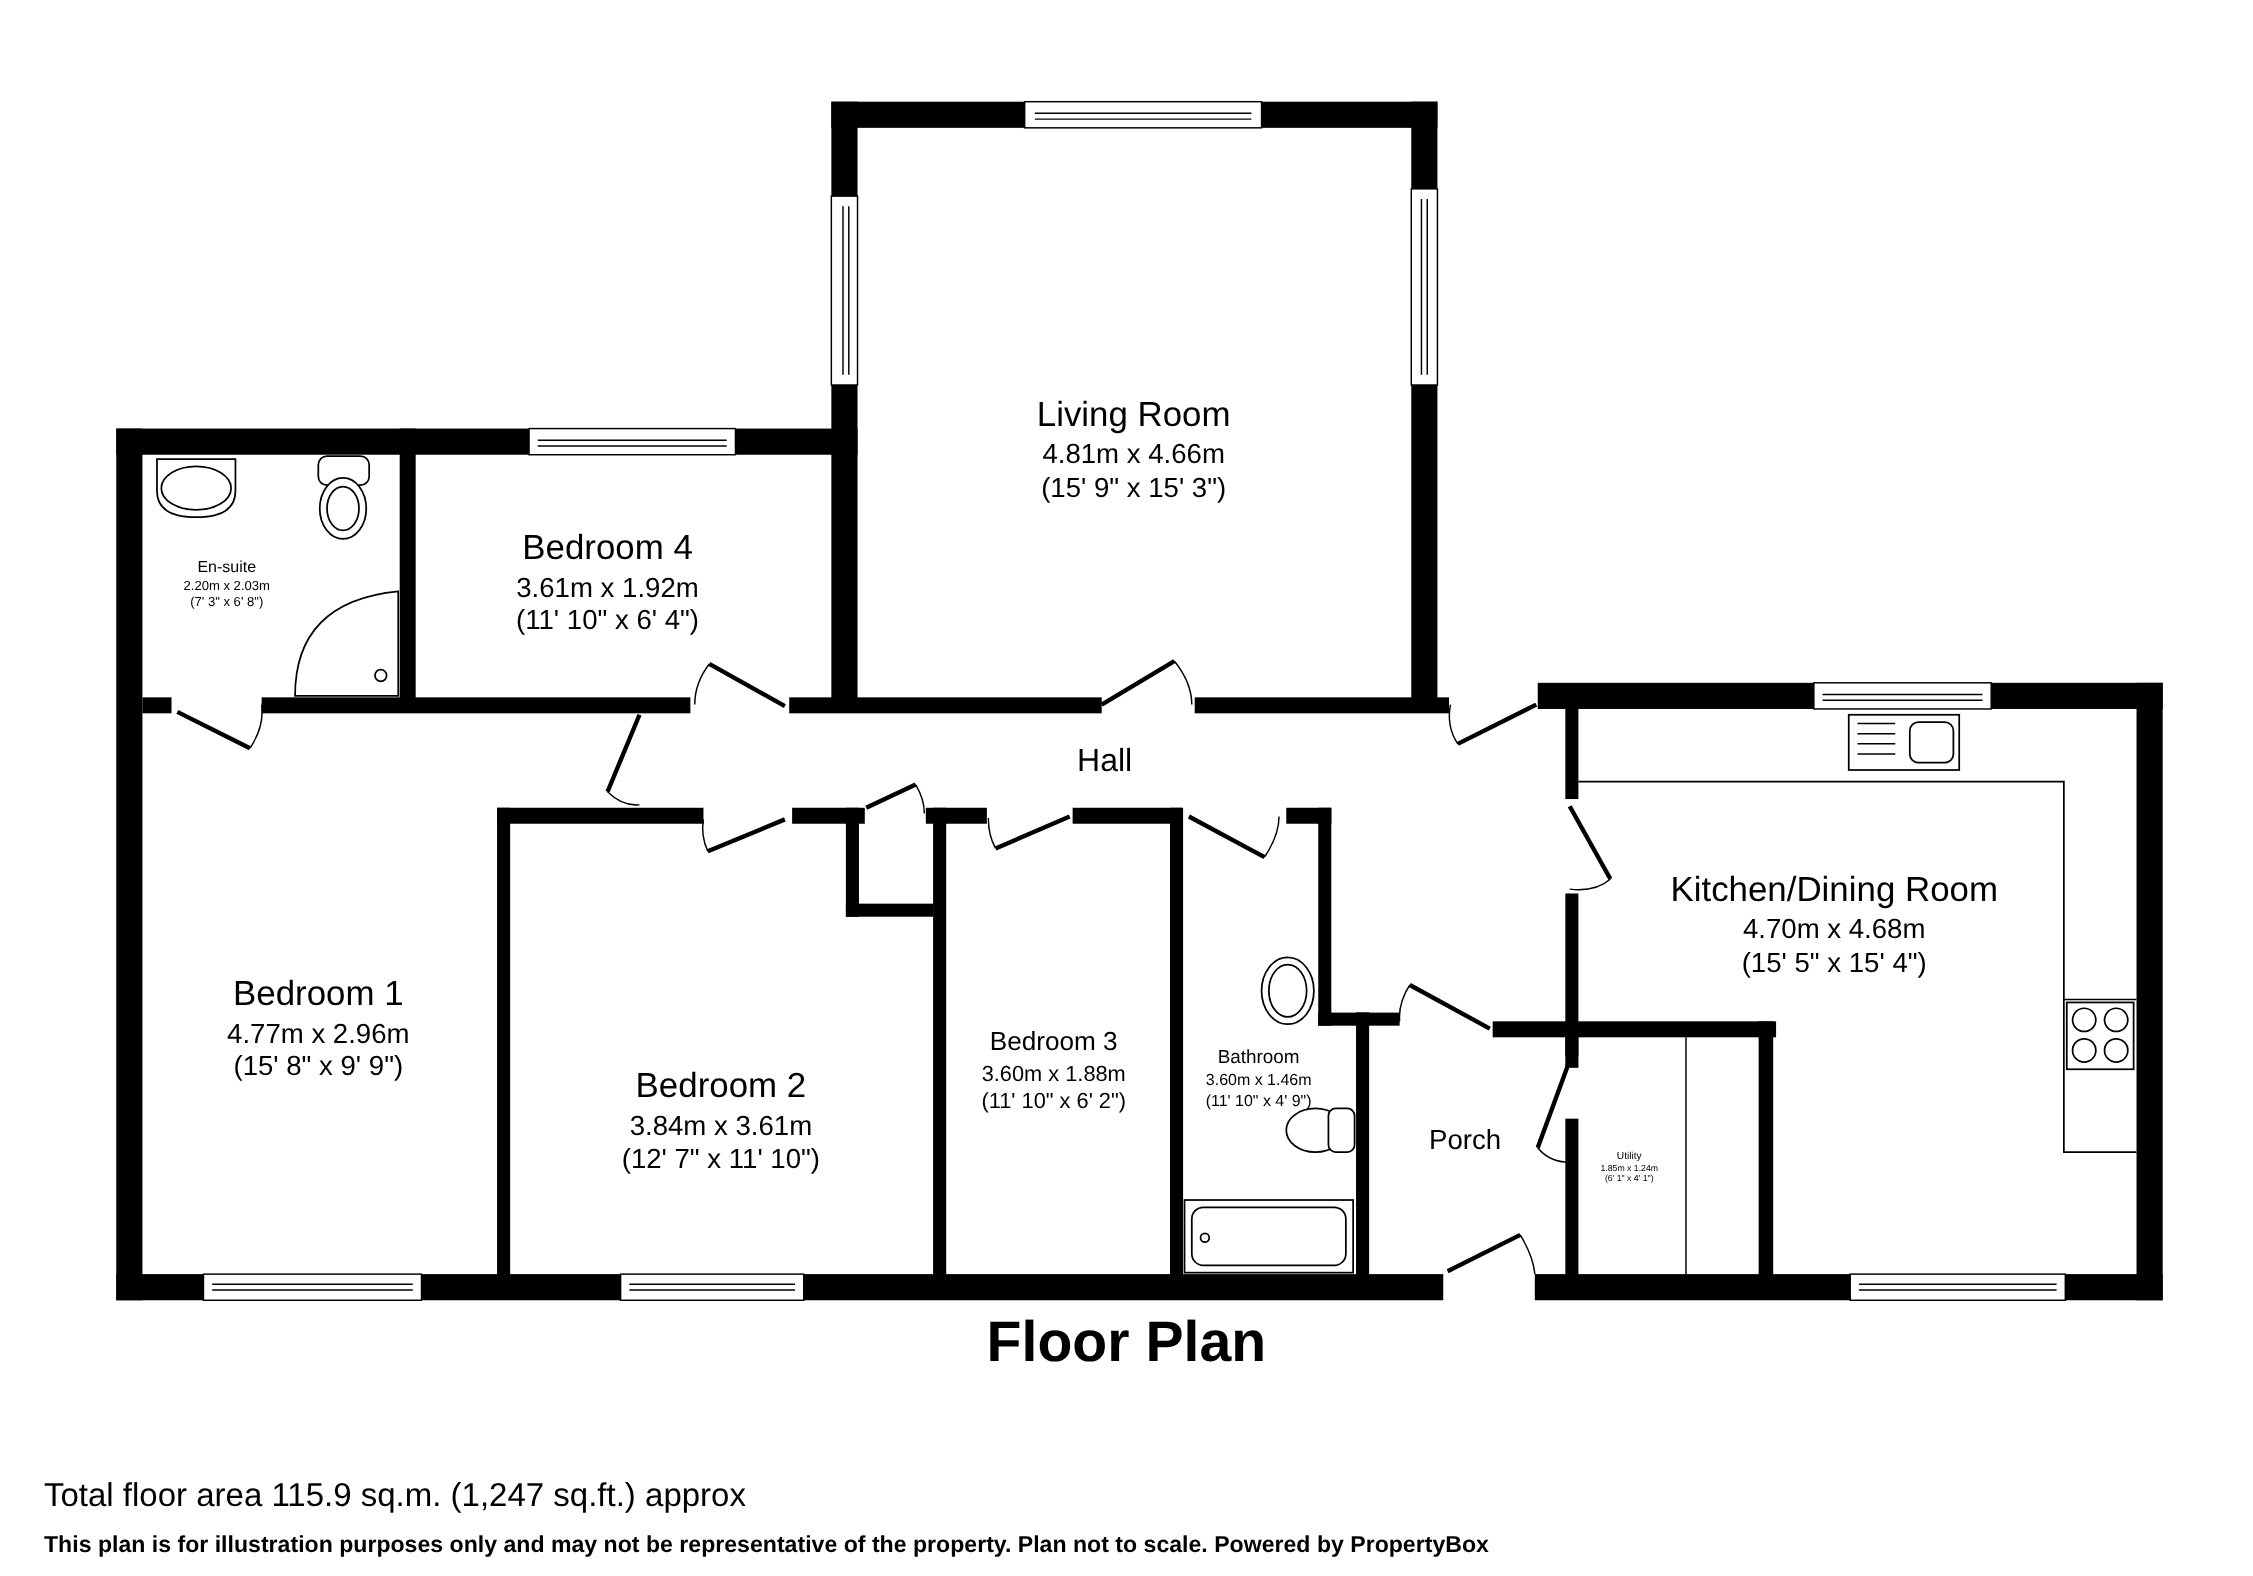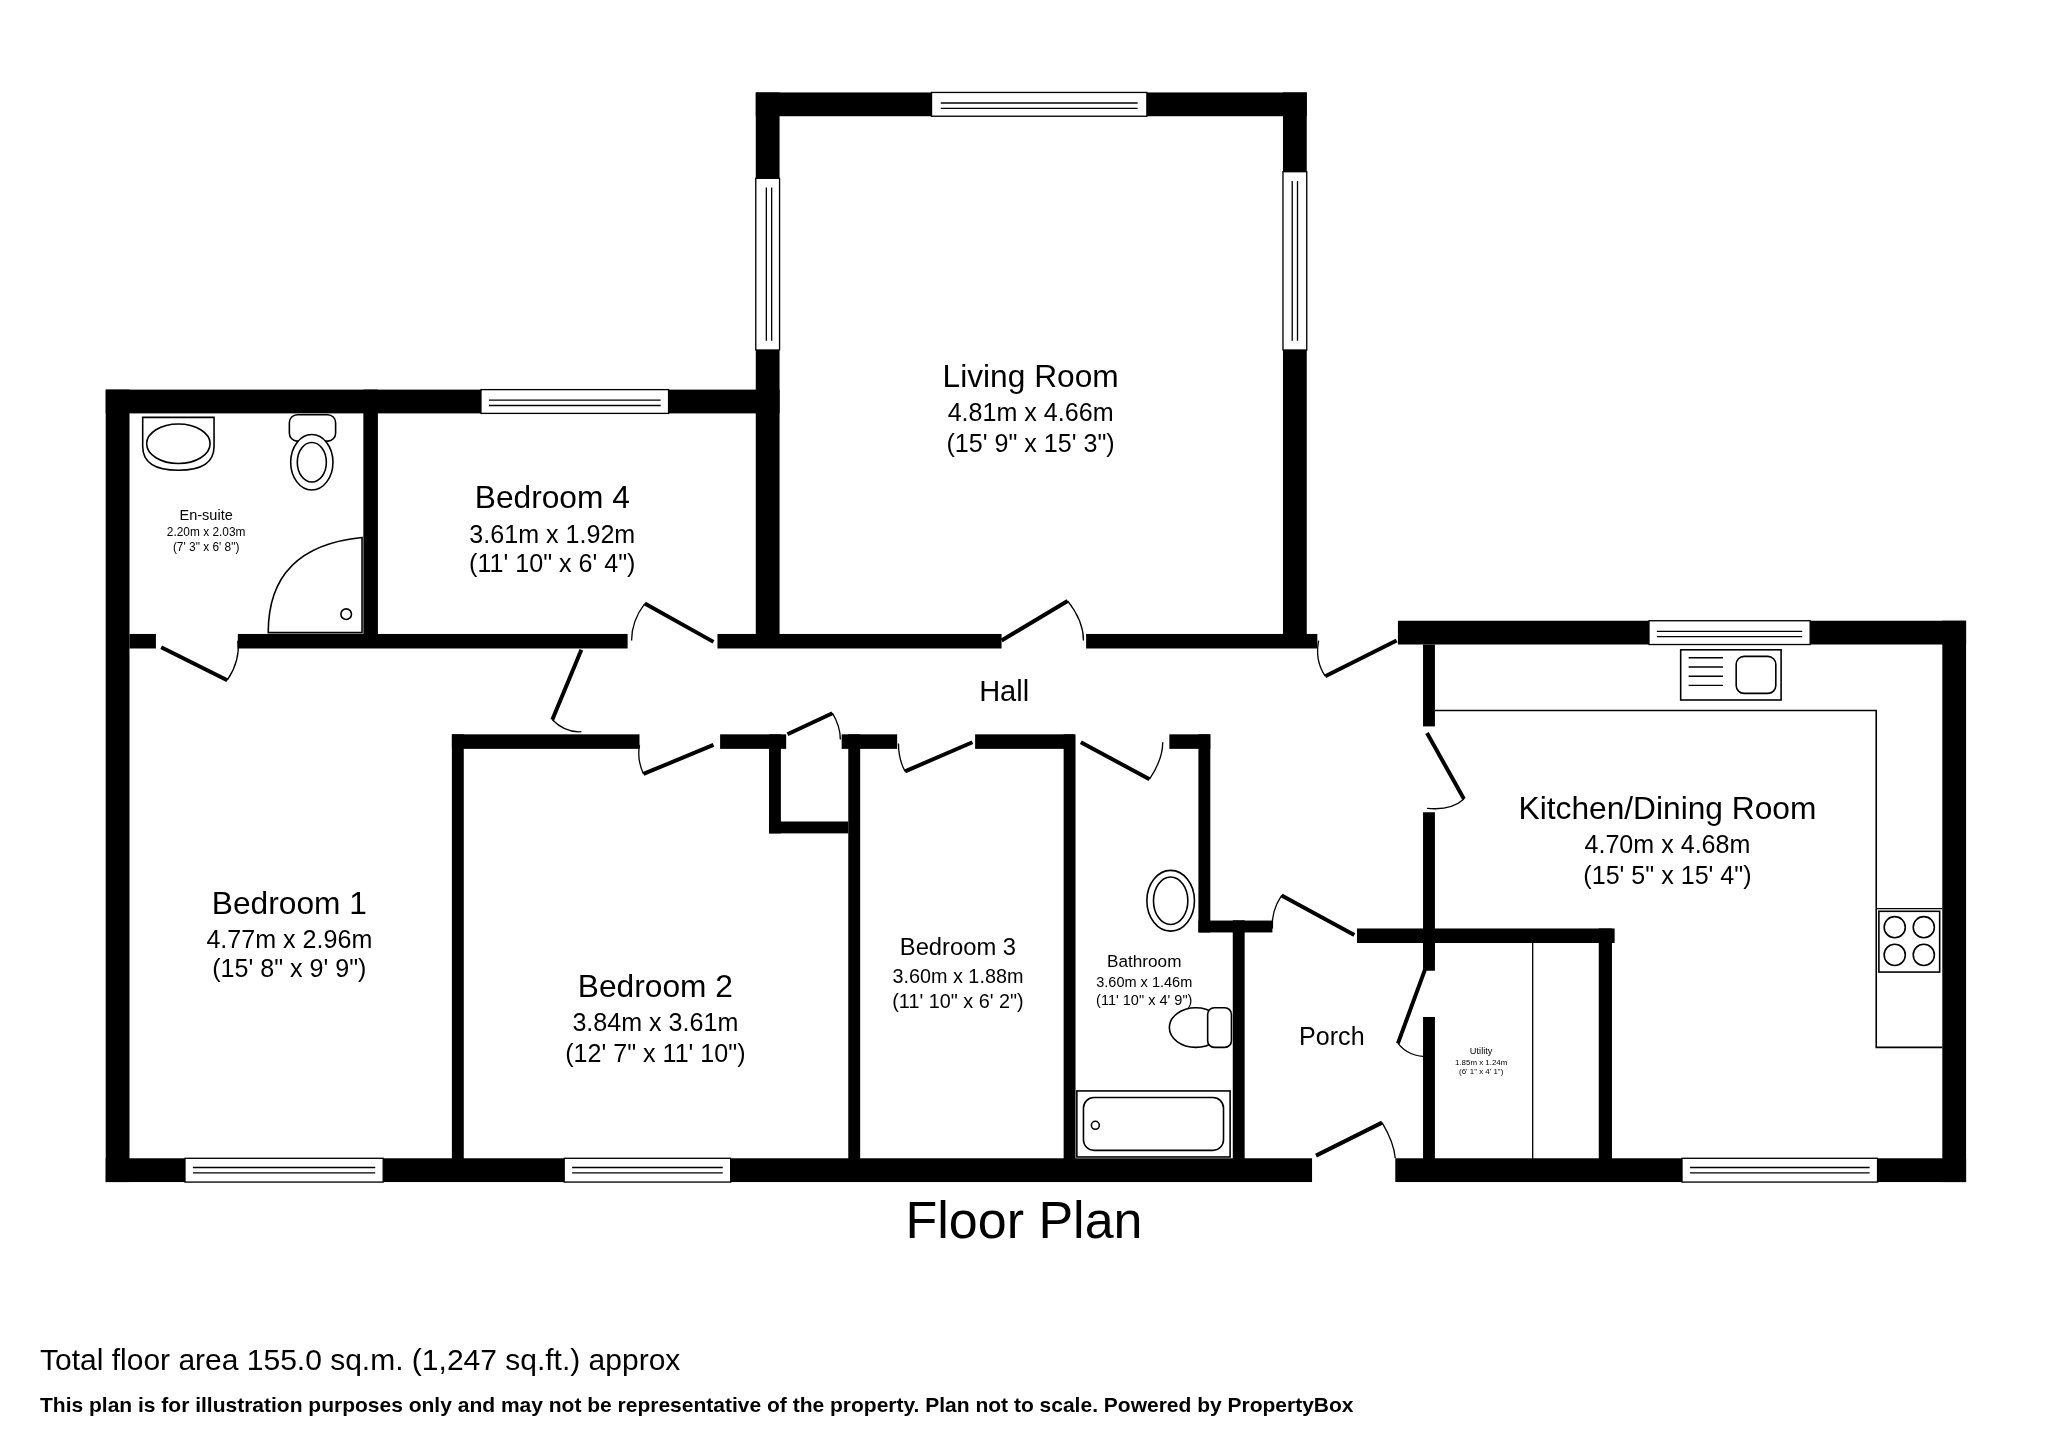--- a/index.html
+++ b/index.html
@@ -4,21 +4,21 @@
 <style>
   html,body{margin:0;padding:0;background:#ffffff;}
   body{width:2048px;height:1433px;position:relative;overflow:hidden;font-family:"Liberation Sans",sans-serif;color:#000;}
   #plan{position:absolute;left:0;top:0;width:2048px;height:1433px;}
   .wall{fill:#000;}
   .win{fill:#fff;stroke:#000;stroke-width:1;}
   .fix{fill:#fff;stroke:#000;stroke-width:1.2;}
   .door{stroke:#000;stroke-width:3;fill:none;}
   .arc{stroke:#000;stroke-width:1;fill:none;}
   .lbl{font-family:"Liberation Sans",sans-serif;fill:#000;text-anchor:middle;}
-  .title{position:absolute;left:0;width:2048px;top:1190px;text-align:center;font-size:52px;font-weight:normal;}
+  .title{position:absolute;left:0;width:2048px;top:1190px;text-align:center;font-size:52px;font-weight:bold;}
   .area{position:absolute;left:40px;top:1343px;font-size:30px;}
   .disc{position:absolute;left:40px;top:1393px;font-size:21px;font-weight:bold;}
 </style>
 </head>
 <body>
 
 <svg id="plan" viewBox="0 0 1550 1085" preserveAspectRatio="none" xmlns="http://www.w3.org/2000/svg">
 
   <g>
 
@@ -195,14 +195,14 @@
 
     <text class="lbl" x="1008" y="791" font-size="19">Porch</text>
 
     <text class="lbl" x="1121" y="798" font-size="7">Utility</text>
     <text class="lbl" x="1121" y="806" font-size="6">1.85m x 1.24m</text>
     <text class="lbl" x="1121" y="813" font-size="6">(6' 1" x 4' 1")</text>
   </g>
 </svg>
 
 <div class="title">Floor Plan</div>
-<div class="area">Total floor area 155.0 sq.m. (1,247 sq.ft.) approx</div>
+<div class="area">Total floor area 115.9 sq.m. (1,247 sq.ft.) approx</div>
 <div class="disc">This plan is for illustration purposes only and may not be representative of the property. Plan not to scale. Powered by PropertyBox</div>
 
 </body></html>

